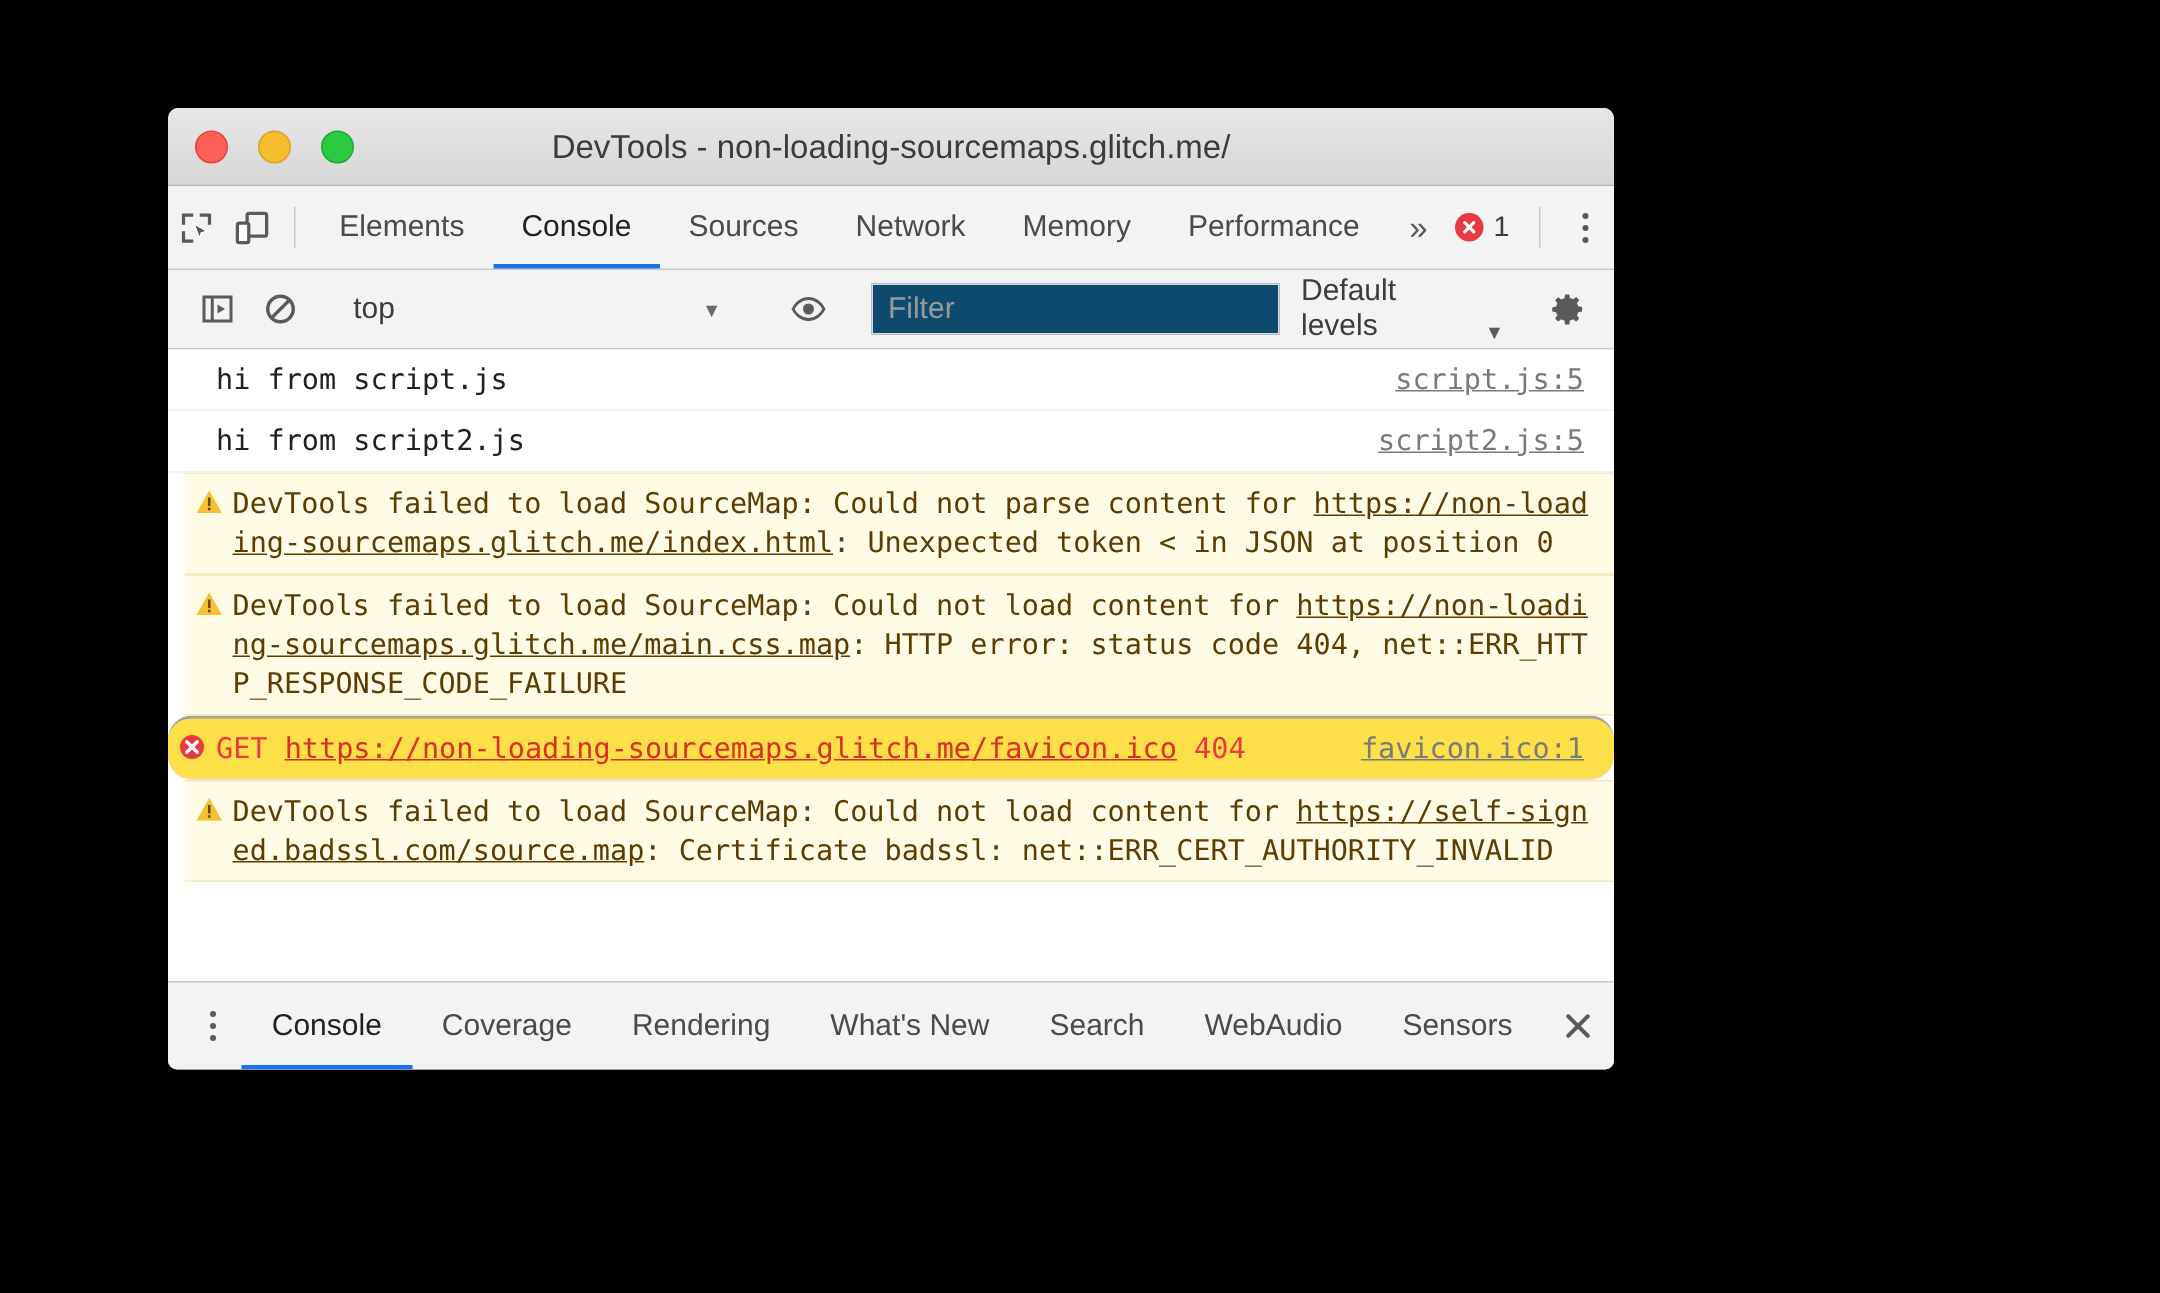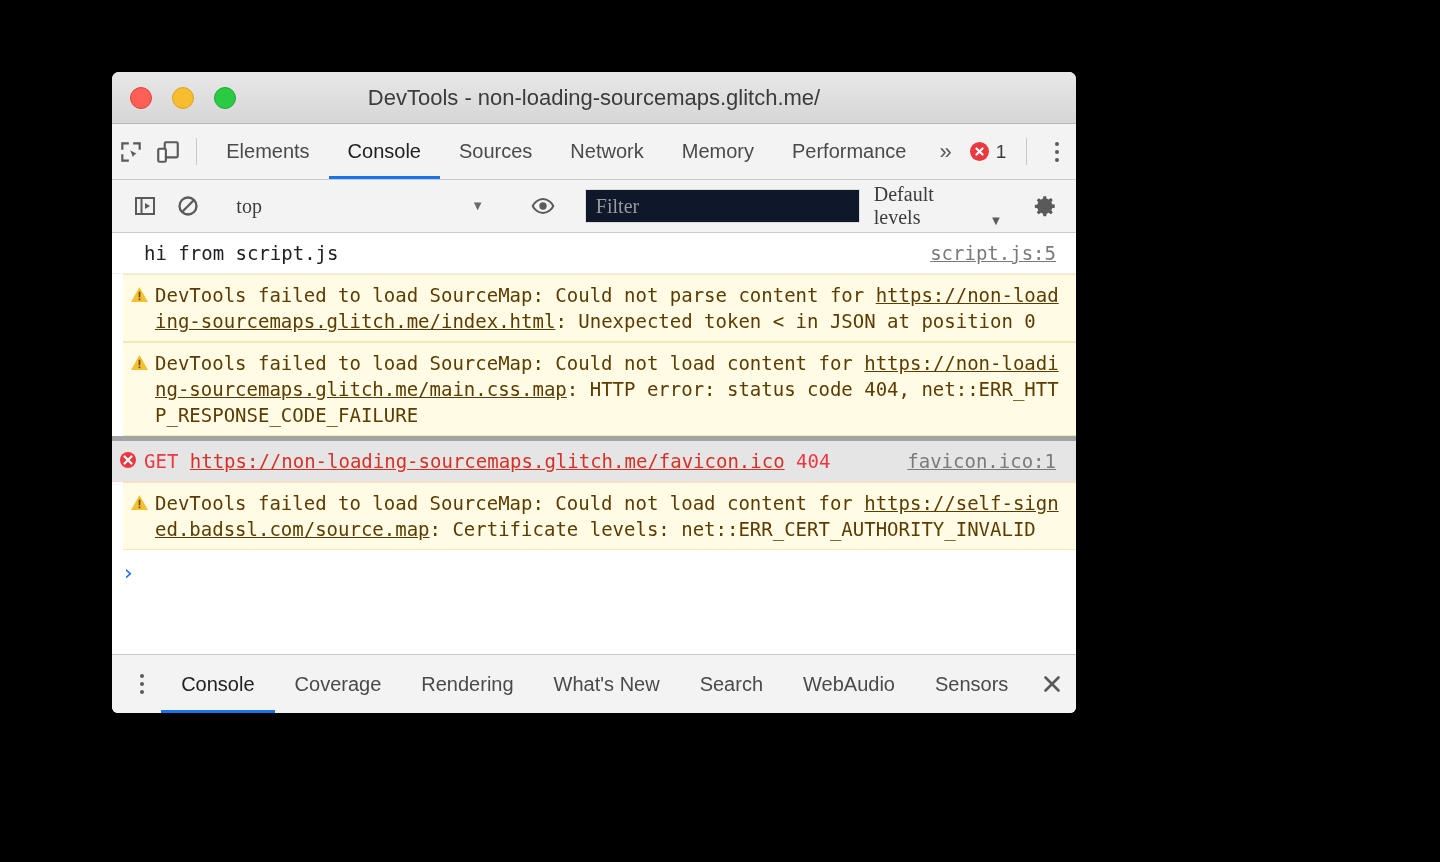--- a/index.html
+++ b/index.html
@@ -131,40 +131,39 @@
   }
 
   
   .consoletoolbar {
     height: 52px;
     background: #f3f3f3;
     border-bottom: 1px solid #cacaca;
     display: flex;
     align-items: center;
     padding-left: 12px;
-    font-family: Liberation Serif, serif;
   }
   .ctx-select {
     display: flex;
     align-items: center;
     width: 272px;
     font-size: 20px;
     color: #3c3c3c;
     padding-left: 6px;
   }
   .ctx-select .caret {
     margin-left: auto;
     margin-right: 16px;
     font-size: 13px;
     color: #6a6a6a;
   }
   .filter-input {
     width: 283px;
     height: 34px;
-    background: #0f172a;
+    background: #0c4a6e;
     border: 1px solid #dcdcdc;
     display: flex;
     align-items: center;
     padding-left: 10px;
     font-size: 20px;
     color: #9a9a9a;
     box-sizing: border-box;
   }
   .levels {
     display: flex;
@@ -217,24 +216,25 @@
   }
   .msg.log { color: #202124; }
   .msg.warn {
     background: #fffbe5;
     border-bottom: 1px solid #f2e9b8;
     border-top: 1px solid #f2e9b8;
     color: #5c3c00;
     margin-left: 11px;
   }
   .msg.error {
-    background: #e5e5e5;
+    background: #fde047;
     border-bottom: 1px solid #ffd6d6;
-    border-top: 5px solid #a3a3a3;
+    border-top: 2px solid #a3a3a3;
     color: #eb3941;
+    border-radius: 16px;
   }
   .msg.error .src { color: #7a7a7a; }
   .lnk-warn { color: #5c3c00; text-decoration: underline; }
   .lnk-err  { color: #d93025; text-decoration: underline; }
   .get-word { color: #eb3941; }
 
   .wicon {
     width: 19px; height: 17px;
     position: relative;
   }
@@ -411,20 +411,25 @@
   </div>
 
   <div class="messages">
 
     <div class="msg log">
       <div class="gutter"></div>
       <div class="body">hi from script.js</div>
       <div class="src">script.js:5</div>
     </div>
 
+    <div class="msg log">
+      <div class="gutter"></div>
+      <div class="body">hi from script2.js</div>
+      <div class="src">script2.js:5</div>
+    </div>
 
     <div class="msg warn">
       <div class="gutter">
         <span class="wicon">
           <svg width="19" height="17" viewBox="0 0 20 18">
             <path d="M10 1L19 17H1z" fill="#f5c033"></path>
             <rect x="9.1" y="6" width="1.8" height="6" fill="#6b4b00"></rect>
             <rect x="9.1" y="13.2" width="1.8" height="1.8" fill="#6b4b00"></rect>
           </svg>
         </span>
@@ -461,21 +466,21 @@
     <div class="msg warn">
       <div class="gutter">
         <span class="wicon">
           <svg width="19" height="17" viewBox="0 0 20 18">
             <path d="M10 1L19 17H1z" fill="#f5c033"></path>
             <rect x="9.1" y="6" width="1.8" height="6" fill="#6b4b00"></rect>
             <rect x="9.1" y="13.2" width="1.8" height="1.8" fill="#6b4b00"></rect>
           </svg>
         </span>
       </div>
-      <div class="body"><span>DevTools failed to load SourceMap: Could not load content for </span><span class="lnk-warn">https://self-signed.badssl.com/source.map</span><span>: Certificate levels: net::ERR_CERT_AUTHORITY_INVALID</span></div>
+      <div class="body"><span>DevTools failed to load SourceMap: Could not load content for </span><span class="lnk-warn">https://self-signed.badssl.com/source.map</span><span>: Certificate badssl: net::ERR_CERT_AUTHORITY_INVALID</span></div>
     </div>
 
     <div class="prompt-row">
       <div class="prompt-chev">›</div>
       <div class="body"></div>
     </div>
   </div>
 
   <div class="drawer">
     <div class="kebab">

